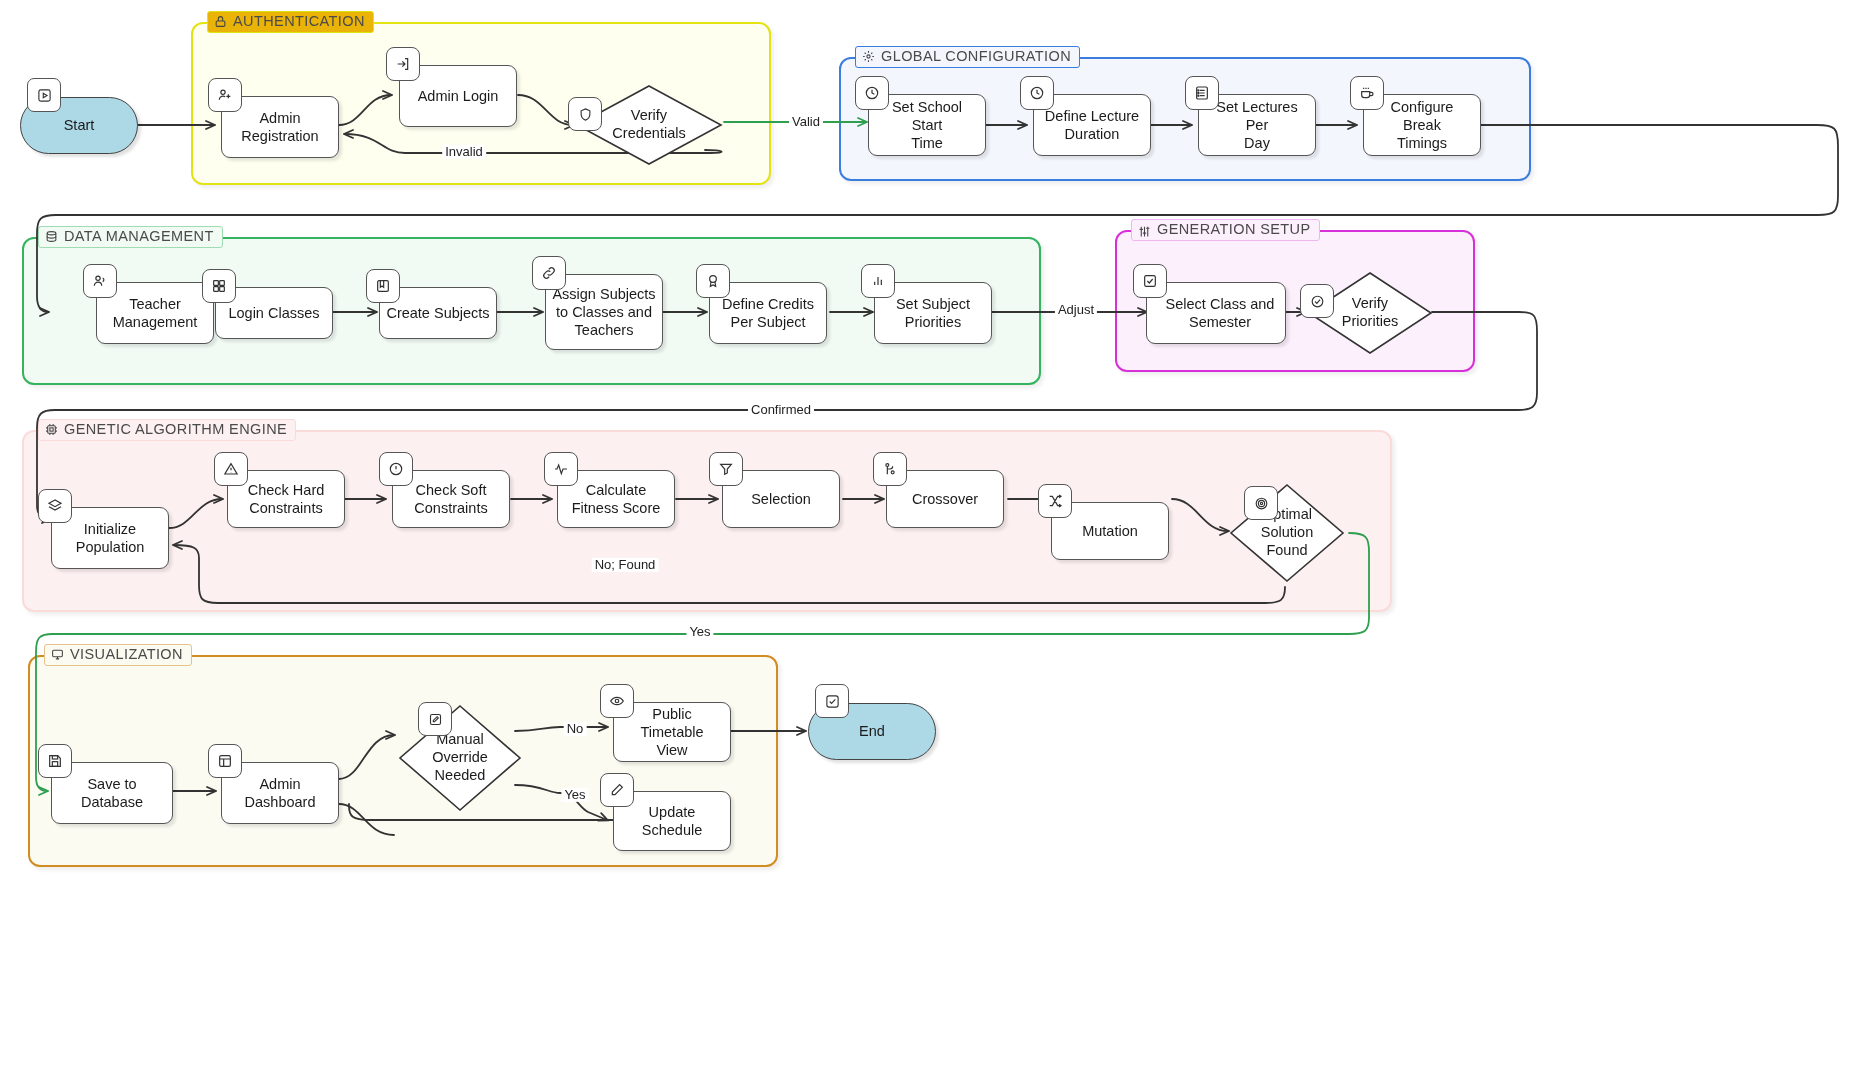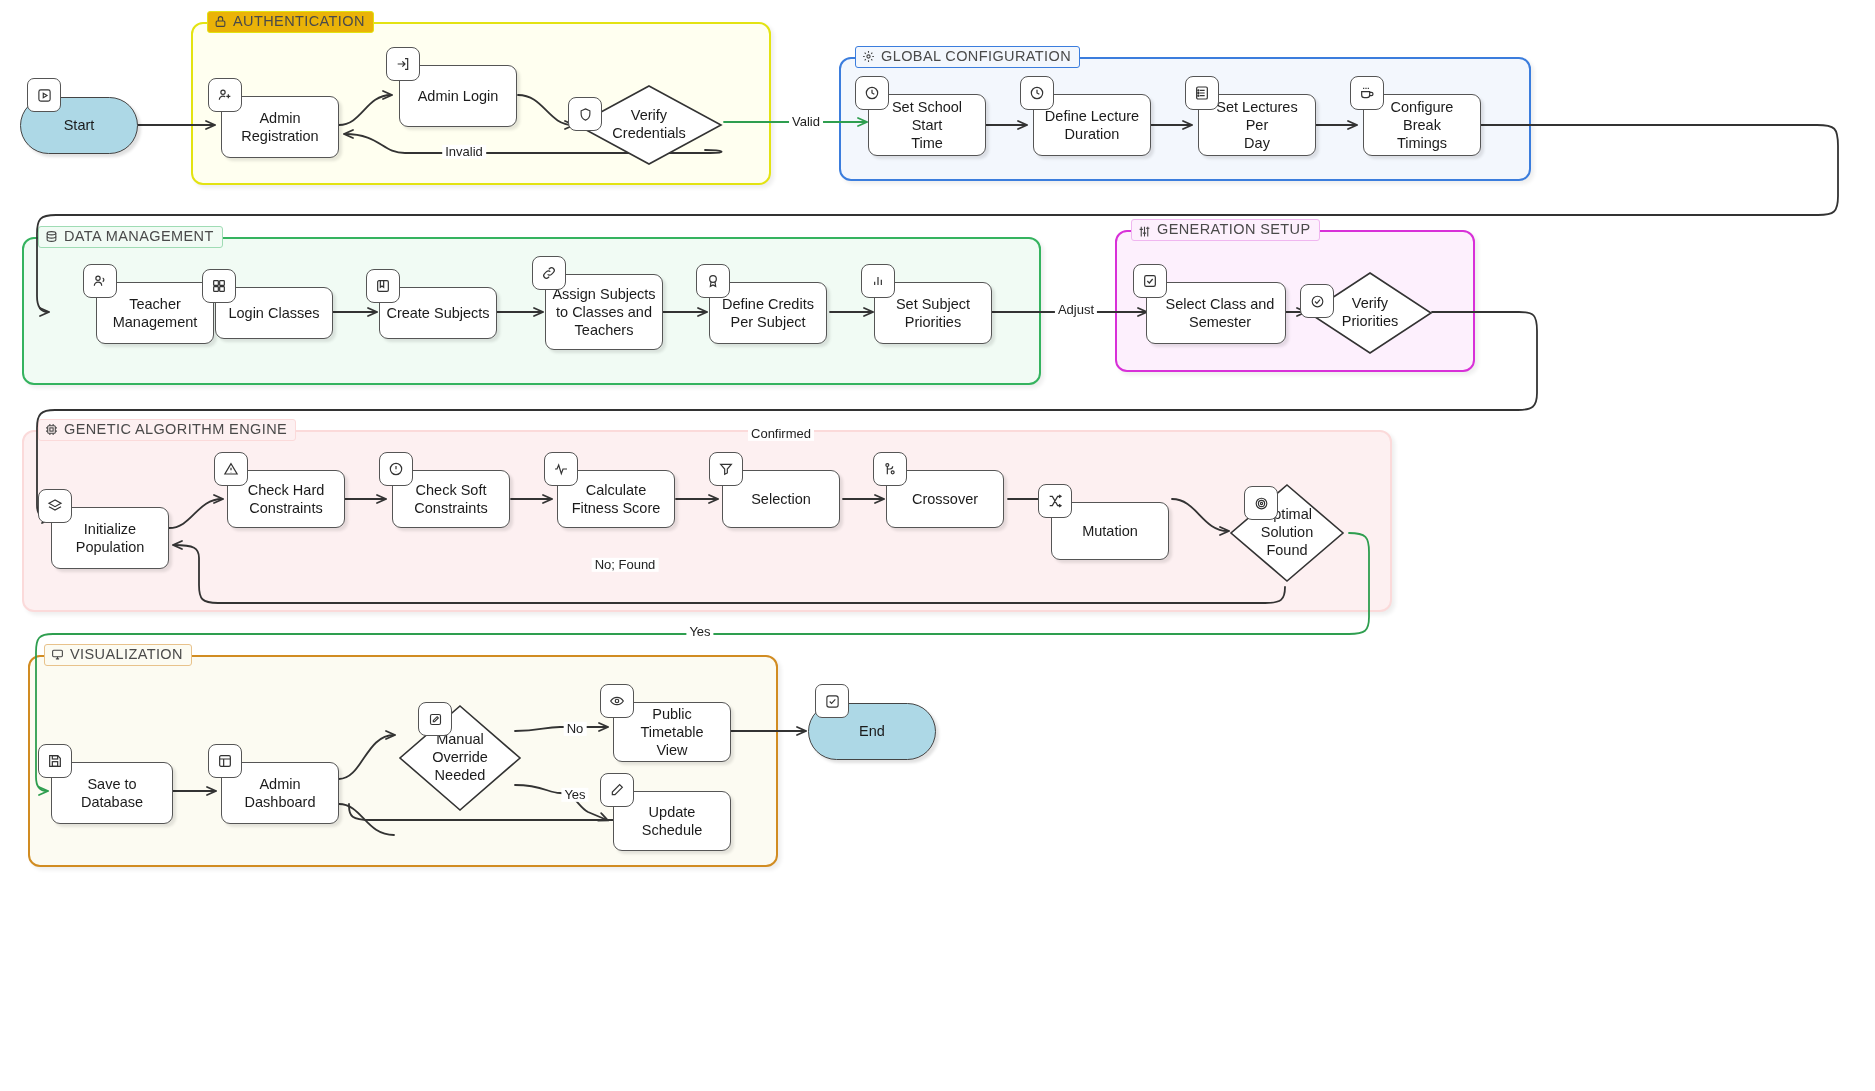--- a/index.html
+++ b/index.html
@@ -555,19 +555,19 @@
           <rect x="3" y="3" width="18" height="18" rx="3.5"></rect>
           <path d="M7.5 12l3 3 6-6.5"></path>
         </svg>
     </span>
     <span class="nl">End</span>
   </div>
 
   <div class="elabel" style="left:464px; top:152px;">Invalid</div>
   <div class="elabel" style="left:806px; top:122px;">Valid</div>
   <div class="elabel" style="left:1076px; top:310px;">Adjust</div>
-  <div class="elabel" style="left:781px; top:410px;margin-top:24px;">Confirmed</div>
+  <div class="elabel" style="left:781px; top:410px;">Confirmed</div>
   <div class="elabel" style="left:625px; top:565px;">No; Found</div>
   <div class="elabel" style="left:700px; top:632px;">Yes</div>
   <div class="elabel" style="left:575px; top:729px;">No</div>
   <div class="elabel" style="left:575px; top:795px;">Yes</div>
 
 </div>
 
 </body></html>

